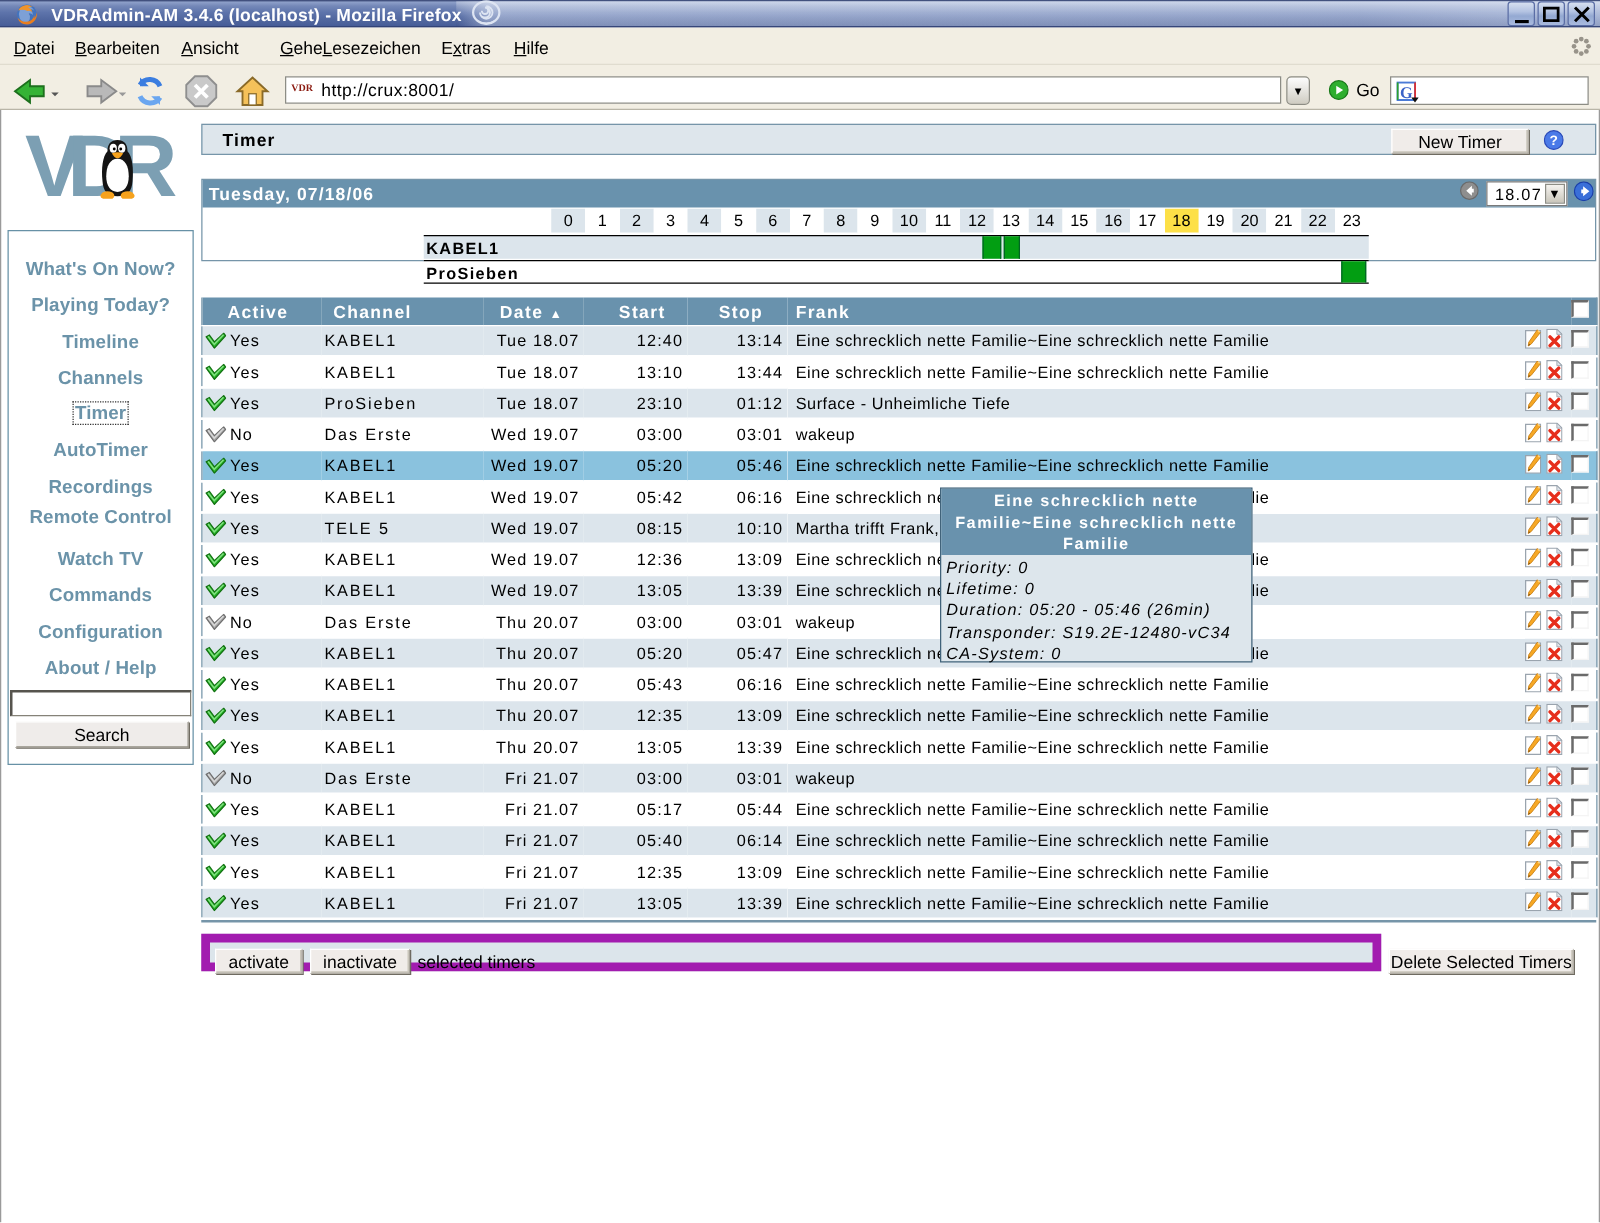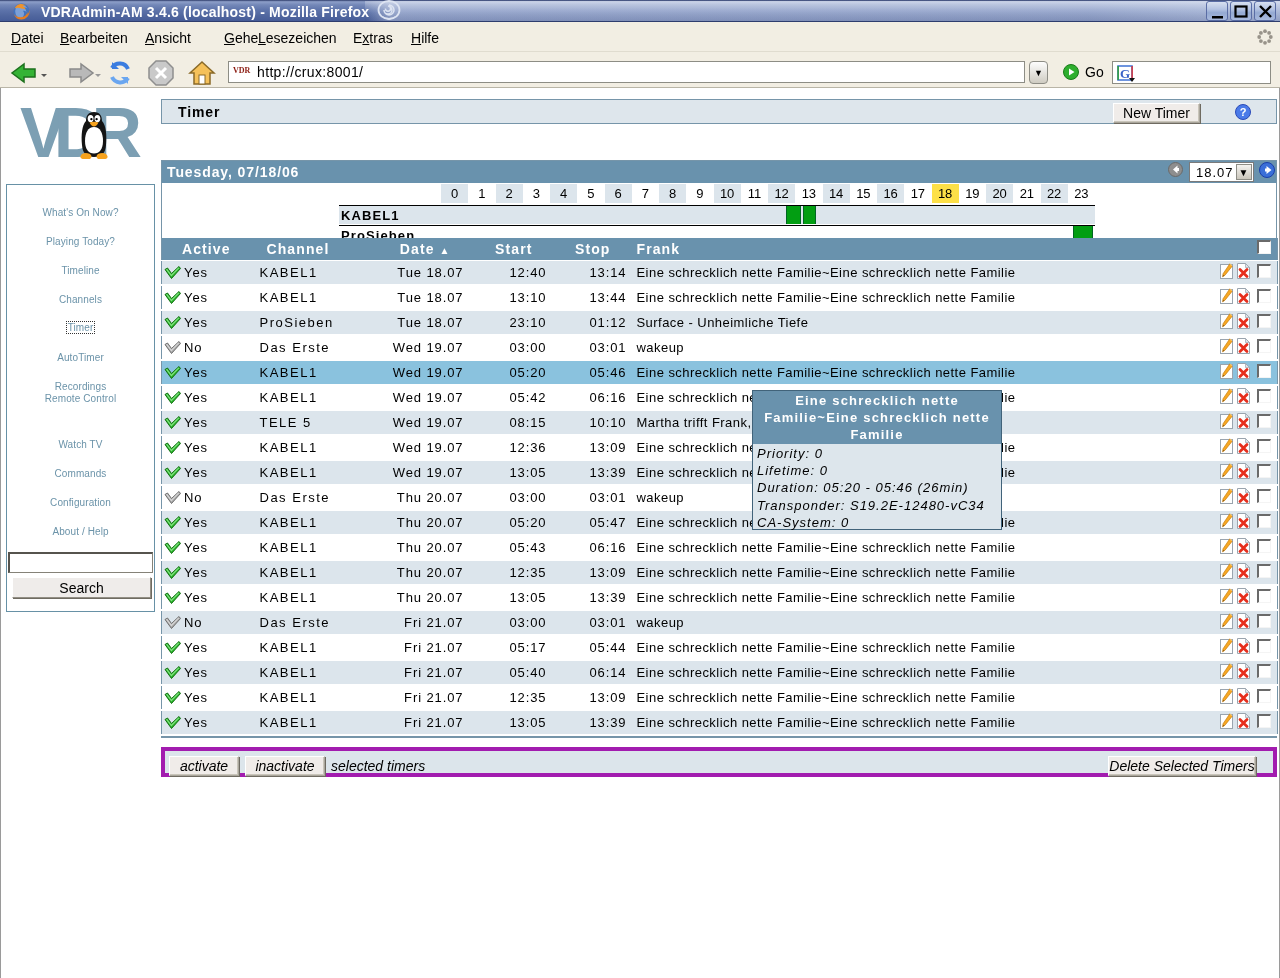--- a/index.html
+++ b/index.html
@@ -35,33 +35,33 @@
 #gotext { position:absolute; left:1085px; top:12px; font-size:14px; color:#000; }
 #searchbox { position:absolute; left:1112px; top:9px; width:159px; height:23px; background:#fff; border:1px solid #8d8d85; }
 #throbber { position:absolute; left:1257px; top:7px; width:16px; height:16px; }
 
 
 #page { position:absolute; left:0; top:88px; width:1280px; height:890px; background:#fff; border-left:1px solid #9a9a9a; border-right:1px solid #9a9a9a; }
 
 
 #logo { position:absolute; left:19px; top:16px; width:124px; height:58px; }
 #navbox { position:absolute; left:5px; top:96px; width:149px; height:428px; border:1px solid #6791a6; }
-.nav { position:absolute; left:0; width:100%; text-align:center; font-size:10px; font-weight:normal; color:#6b93a9; letter-spacing:0.1px; }
+.nav { position:absolute; left:0; width:100%; text-align:center; font-size:15px; font-weight:bold; color:#6b93a9; letter-spacing:0.1px; }
 #search-input { position:absolute; left:1px; top:367px; width:145px; height:21px; background:#fff; border:1px solid #858278; border-top:2px solid #56544e; border-left:2px solid #56544e; }
 #search-btn { position:absolute; left:5px; top:392px; width:139px; height:21px; background:#efecea; border:1px solid #928e84; border-top-color:#fff; border-left-color:#fff; box-shadow:1px 1px 0 #6f6b61; text-align:center; font-size:14px; padding-top:2px; }
 
 
 .btn { background:#f0ece9; border:1px solid #aaa69c; border-top-color:#fff; border-left-color:#fff; box-shadow:1px 1px 0 #6f6b61, inset -1px -1px 0 #c9c5ba; font-size:14px; color:#000; text-align:center; position:absolute; }
 
 
 #head-bar { position:absolute; left:160px; top:11px; width:1116px; height:25px; background:#dee6ec; border:1px solid #7695a9; }
 #head-title { position:absolute; left:16px; top:4px; font-size:14px; font-weight:bold; color:#000; letter-spacing:0.9px; }
 
 
-#tl-box { position:absolute; left:160px; top:72px; width:1116px; height:87px; border:1px solid #7695a9; }
+#tl-box { position:absolute; left:160px; top:55px; width:1116px; height:66px; border:1px solid #7695a9; }
 #date-bar { position:absolute; left:0; top:0; width:1114px; height:22px; background:#6992ad; }
 #date-text { position:absolute; left:5px; top:3px; color:#fff; font-weight:bold; font-size:14px; letter-spacing:0.9px; }
 
 
 #date-select { position:absolute; left:1027px; top:1px; width:65px; height:20px; background:#fff; border:1px solid #7a7a7a; font-size:13px; letter-spacing:1px; padding:2px 0 0 6px; color:#000; }
 #date-select .selbtn { position:absolute; right:1px; top:1px; width:16px; height:16px; background:linear-gradient(#f5f3ef,#cac6bb); border:1px solid #8d8d85; font-size:10px; text-align:center; padding-top:2px; color:#000; }
 #hours { position:absolute; left:279px; top:23px; width:654px; height:19px; }
 .hcell { position:absolute; top:0; width:27.25px; height:19px; text-align:center; font-size:13px; color:#000; padding-top:2px; }
 #bars { position:absolute; left:177px; top:0; }
 .chbar { position:absolute; left:0; width:756px; height:19px; border-top:1.5px solid #000; }
@@ -82,21 +82,21 @@
 #timer-table td.c-chan { padding-left:3px; letter-spacing:1.5px; }
 #timer-table td.c-date, #timer-table td.c-start, #timer-table td.c-stop { text-align:right; padding-right:3px; }
 #timer-table td.c-name { padding-left:7px; overflow:hidden; white-space:nowrap; letter-spacing:0.45px; }
 td.c-ico { padding-left:6px; }
 #timer-table td.c-cb { border-right:1.5px solid #7695a9; }
 th.c-cb { border-right:1.5px solid #7695a9; }
 .ck { vertical-align:-2px; margin-right:3px; }
 .cbx { display:inline-block; width:14px; height:14px; background:#fff; border-top:2.5px solid #6a6a6a; border-left:2.5px solid #6a6a6a; border-right:1px solid #f4f4f4; border-bottom:1px solid #f4f4f4; }
 
 
-#bottom-bar { position:absolute; left:160px; top:659px; width:1116px; height:30px; background:#dce5eb; border:4px solid #a21caf;font-style:italic; }
+#bottom-bar { position:absolute; left:160px; top:659px; width:944px; height:30px; background:#dce5eb; border:7px solid #a21caf; }
 
 
 #tooltip { position:absolute; left:751px; top:302px; width:250px; height:140px; border:1px solid #41637a; background:#dde6ec; }
 #tooltip .tt-head { background:#6992ad; color:#fff; font-weight:bold; font-size:13px; letter-spacing:1.2px; text-align:center; padding:1px 2px 1px 2px; line-height:17px; }
 #tooltip .tt-body { font-size:13px; color:#000000; padding:1px 0 0 4px; line-height:17.2px; letter-spacing:1px;font-style:italic; }
 </style>
 </head>
 <body>
 <div id="win">
   <div id="titlebar">
@@ -209,32 +209,32 @@
 </g>
         </svg></div>
     <div id="navbox">
       <div class="nav" style="top:22px">What's On Now?</div>
       <div class="nav" style="top:51px">Playing Today?</div>
       <div class="nav" style="top:80px">Timeline</div>
       <div class="nav" style="top:109px">Channels</div>
       <div class="nav" style="top:137px"><span style="border:1px dotted #333;padding:0 1px">Timer</span></div>
       <div class="nav" style="top:167px">AutoTimer</div>
       <div class="nav" style="top:196px">Recordings</div>
-      <div class="nav" style="top:208px">Remote Control</div>
+      <div class="nav" style="top:220px">Remote Control</div>
       <div class="nav" style="top:254px">Watch TV</div>
       <div class="nav" style="top:283px">Commands</div>
       <div class="nav" style="top:312px">Configuration</div>
       <div class="nav" style="top:341px">About / Help</div>
       <div id="search-input"></div>
       <div id="search-btn">Search</div>
     </div>
 
     <div id="head-bar">
       <div id="head-title">Timer</div>
-      <div class="btn" id="new-timer" style="left:951px;top:3px;width:87px;height:20px;padding-top:1px">New Timer</div>
+      <div class="btn" id="new-timer" style="left:951px;top:3px;width:110px;height:20px;padding-top:1px">New Timer</div>
       <svg style="position:absolute;left:1073px;top:4px" width="16" height="16" viewBox="0 0 16 16">
           <circle cx="8" cy="8" r="7.5" fill="#4a7ae8" stroke="#2a4ab8"></circle>
           <text x="8" y="12" font-size="11" font-weight="bold" fill="#fff" text-anchor="middle">?</text>
         </svg>
     </div>
 
     <div id="tl-box">
       <div id="date-bar">
           <div id="date-text">Tuesday, 07/18/06</div>
         </div>

